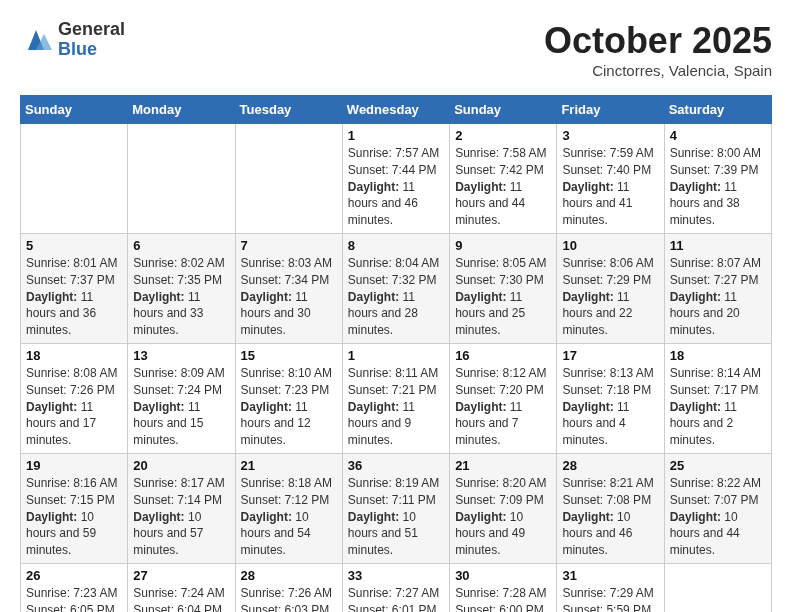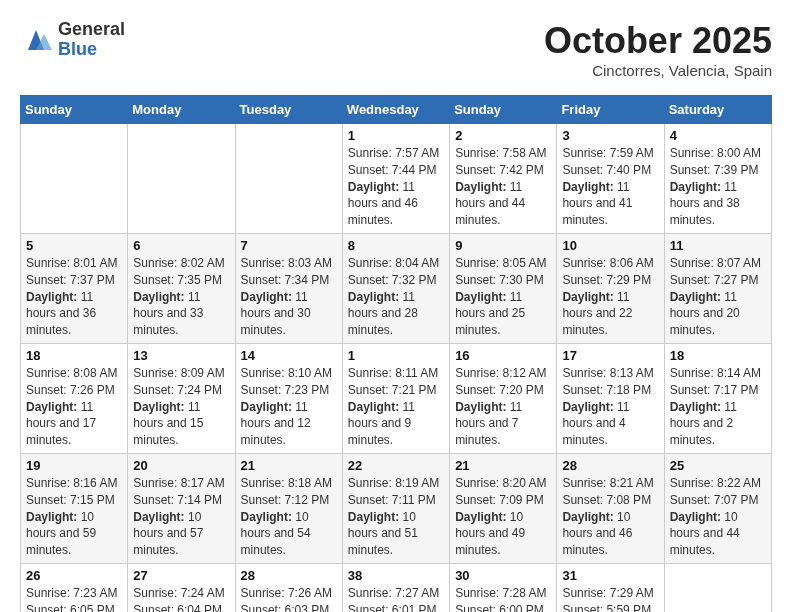--- a/index.html
+++ b/index.html
@@ -181,21 +181,21 @@
       <tr>
         <td>
           <div class="day-number">18</div>
           <div class="day-info">Sunrise: 8:08 AM<br>Sunset: 7:26 PM<br><span style="font-weight: bold;">Daylight: </span>11 hours and 17 minutes.</div>
         </td>
         <td>
           <div class="day-number">13</div>
           <div class="day-info">Sunrise: 8:09 AM<br>Sunset: 7:24 PM<br><span style="font-weight: bold;">Daylight: </span>11 hours and 15 minutes.</div>
         </td>
         <td>
-          <div class="day-number">14</div>
+          <div class="day-number">15</div>
           <div class="day-info">Sunrise: 8:10 AM<br>Sunset: 7:23 PM<br><span style="font-weight: bold;">Daylight: </span>11 hours and 12 minutes.</div>
         </td>
         <td>
           <div class="day-number">1</div>
           <div class="day-info">Sunrise: 8:11 AM<br>Sunset: 7:21 PM<br><span style="font-weight: bold;">Daylight: </span>11 hours and 9 minutes.</div>
         </td>
         <td>
           <div class="day-number">16</div>
           <div class="day-info">Sunrise: 8:12 AM<br>Sunset: 7:20 PM<br><span style="font-weight: bold;">Daylight: </span>11 hours and 7 minutes.</div>
         </td>
@@ -215,21 +215,21 @@
         </td>
         <td>
           <div class="day-number">20</div>
           <div class="day-info">Sunrise: 8:17 AM<br>Sunset: 7:14 PM<br><span style="font-weight: bold;">Daylight: </span>10 hours and 57 minutes.</div>
         </td>
         <td>
           <div class="day-number">21</div>
           <div class="day-info">Sunrise: 8:18 AM<br>Sunset: 7:12 PM<br><span style="font-weight: bold;">Daylight: </span>10 hours and 54 minutes.</div>
         </td>
         <td>
-          <div class="day-number">22</div>
+          <div class="day-number">36</div>
           <div class="day-info">Sunrise: 8:19 AM<br>Sunset: 7:11 PM<br><span style="font-weight: bold;">Daylight: </span>10 hours and 51 minutes.</div>
         </td>
         <td>
           <div class="day-number">21</div>
           <div class="day-info">Sunrise: 8:20 AM<br>Sunset: 7:09 PM<br><span style="font-weight: bold;">Daylight: </span>10 hours and 49 minutes.</div>
         </td>
         <td>
           <div class="day-number">28</div>
           <div class="day-info">Sunrise: 8:21 AM<br>Sunset: 7:08 PM<br><span style="font-weight: bold;">Daylight: </span>10 hours and 46 minutes.</div>
         </td>
@@ -245,21 +245,21 @@
         </td>
         <td>
           <div class="day-number">27</div>
           <div class="day-info">Sunrise: 7:24 AM<br>Sunset: 6:04 PM<br><span style="font-weight: bold;">Daylight: </span>10 hours and 39 minutes.</div>
         </td>
         <td>
           <div class="day-number">28</div>
           <div class="day-info">Sunrise: 7:26 AM<br>Sunset: 6:03 PM<br><span style="font-weight: bold;">Daylight: </span>10 hours and 36 minutes.</div>
         </td>
         <td>
-          <div class="day-number">38</div>
+          <div class="day-number">33</div>
           <div class="day-info">Sunrise: 7:27 AM<br>Sunset: 6:01 PM<br><span style="font-weight: bold;">Daylight: </span>10 hours and 34 minutes.</div>
         </td>
         <td>
           <div class="day-number">30</div>
           <div class="day-info">Sunrise: 7:28 AM<br>Sunset: 6:00 PM<br><span style="font-weight: bold;">Daylight: </span>10 hours and 32 minutes.</div>
         </td>
         <td>
           <div class="day-number">31</div>
           <div class="day-info">Sunrise: 7:29 AM<br>Sunset: 5:59 PM<br><span style="font-weight: bold;">Daylight: </span>10 hours and 29 minutes.</div>
         </td>

